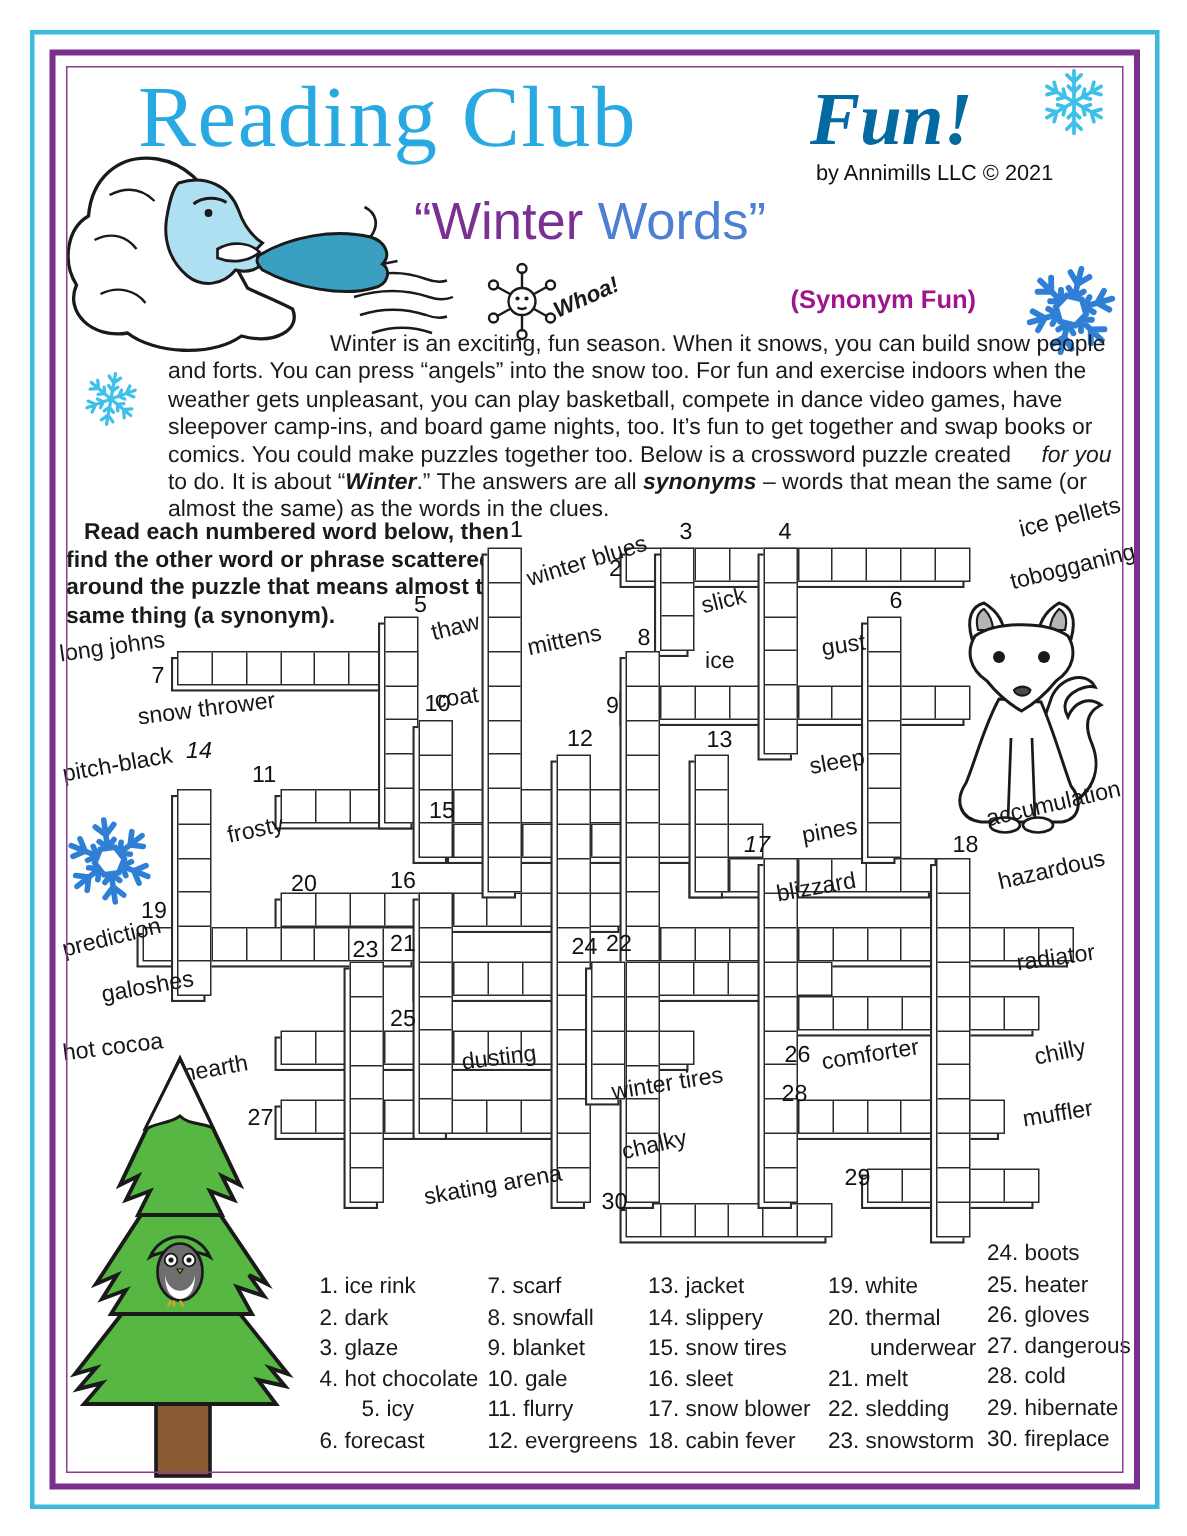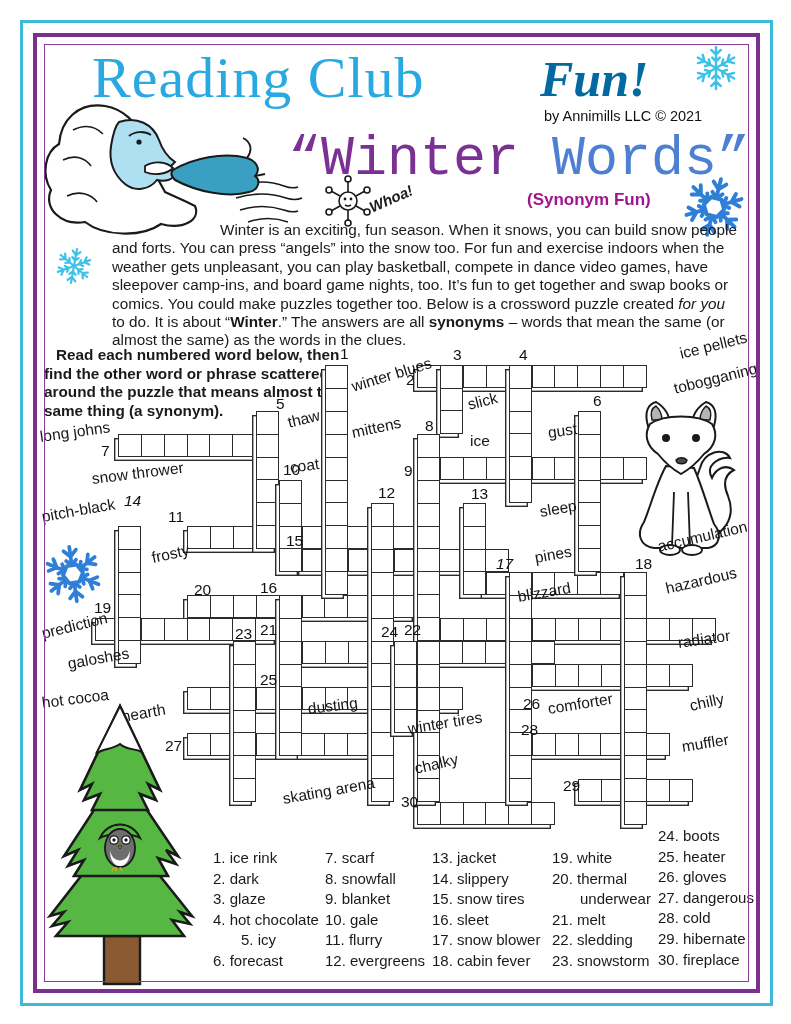--- a/index.html
+++ b/index.html
@@ -10,31 +10,31 @@
   .frame{position:absolute;pointer-events:none;z-index:40;}
   .frame.cyan{left:20px;top:20px;right:18px;bottom:18px;border:3px solid #3db9dc;}
   .frame.purple{left:33px;top:33px;right:31px;bottom:31px;border:4px solid #7d2f8e;}
   .frame.thin{left:44px;top:44px;right:42px;bottom:42px;border:1.5px solid #8d3a96;}
   
   .title-main{left:92px;top:44px;font-family:"Liberation Serif",serif;
     font-size:58px;color:#29a9e1;letter-spacing:1px;z-index:5;}
   .title-fun{left:540px;top:50px;font-family:"Liberation Serif",serif;
     font-size:50px;font-weight:bold;font-style:italic;color:#0369a1;z-index:5;}
   .byline{left:544px;top:108px;font-size:14.5px;color:#111;z-index:5;}
-  .subtitle{left:288px;top:128px;font-family:Liberation Mono, monospace;font-size:55px;z-index:5;}
+  .subtitle{left:276px;top:128px;font-family:Liberation Sans, sans-serif;font-size:35px;z-index:5;}
   .subtitle .w1{color:#7b3194;}
   .subtitle .w2{color:#4d7fd2;}
   .subtitle-tag{left:527px;top:190px;font-size:17px;font-weight:bold;color:#a0148e;z-index:5;}
   .whoa{left:368px;top:190px;font-size:15px;font-weight:bold;font-style:italic;
     transform:rotate(-24deg);z-index:6;}
   
   .intro{left:112px;top:221px;width:630px;font-size:15.3px;line-height:18.4px;
     text-indent:108px;z-index:5;}
-  .intro i{}
-  .intro b{font-weight:bold;}
+  .intro i{margin-left:16px;}
+  .intro b{font-weight:bold;font-style:italic;}
   .instructions{left:44px;top:346px;width:308px;font-size:15.3px;font-weight:bold;
     line-height:18.6px;text-indent:12px;z-index:5;}
   
   #grid{position:absolute;left:0;top:0;width:791px;height:1024px;z-index:8;}
   .run{position:absolute;background:#fff;border:1.7px solid #2b2b2b;box-sizing:border-box;
     display:flex;box-shadow:-4px 4px 0 -1.4px #ffffff,-4px 4px 0 0 #2b2b2b;}
   .run.A{flex-direction:row;}
   .run.D{flex-direction:column;}
   .run .cell{flex:1;}
   .run.A .cell + .cell{border-left:1.7px solid #2b2b2b;}

